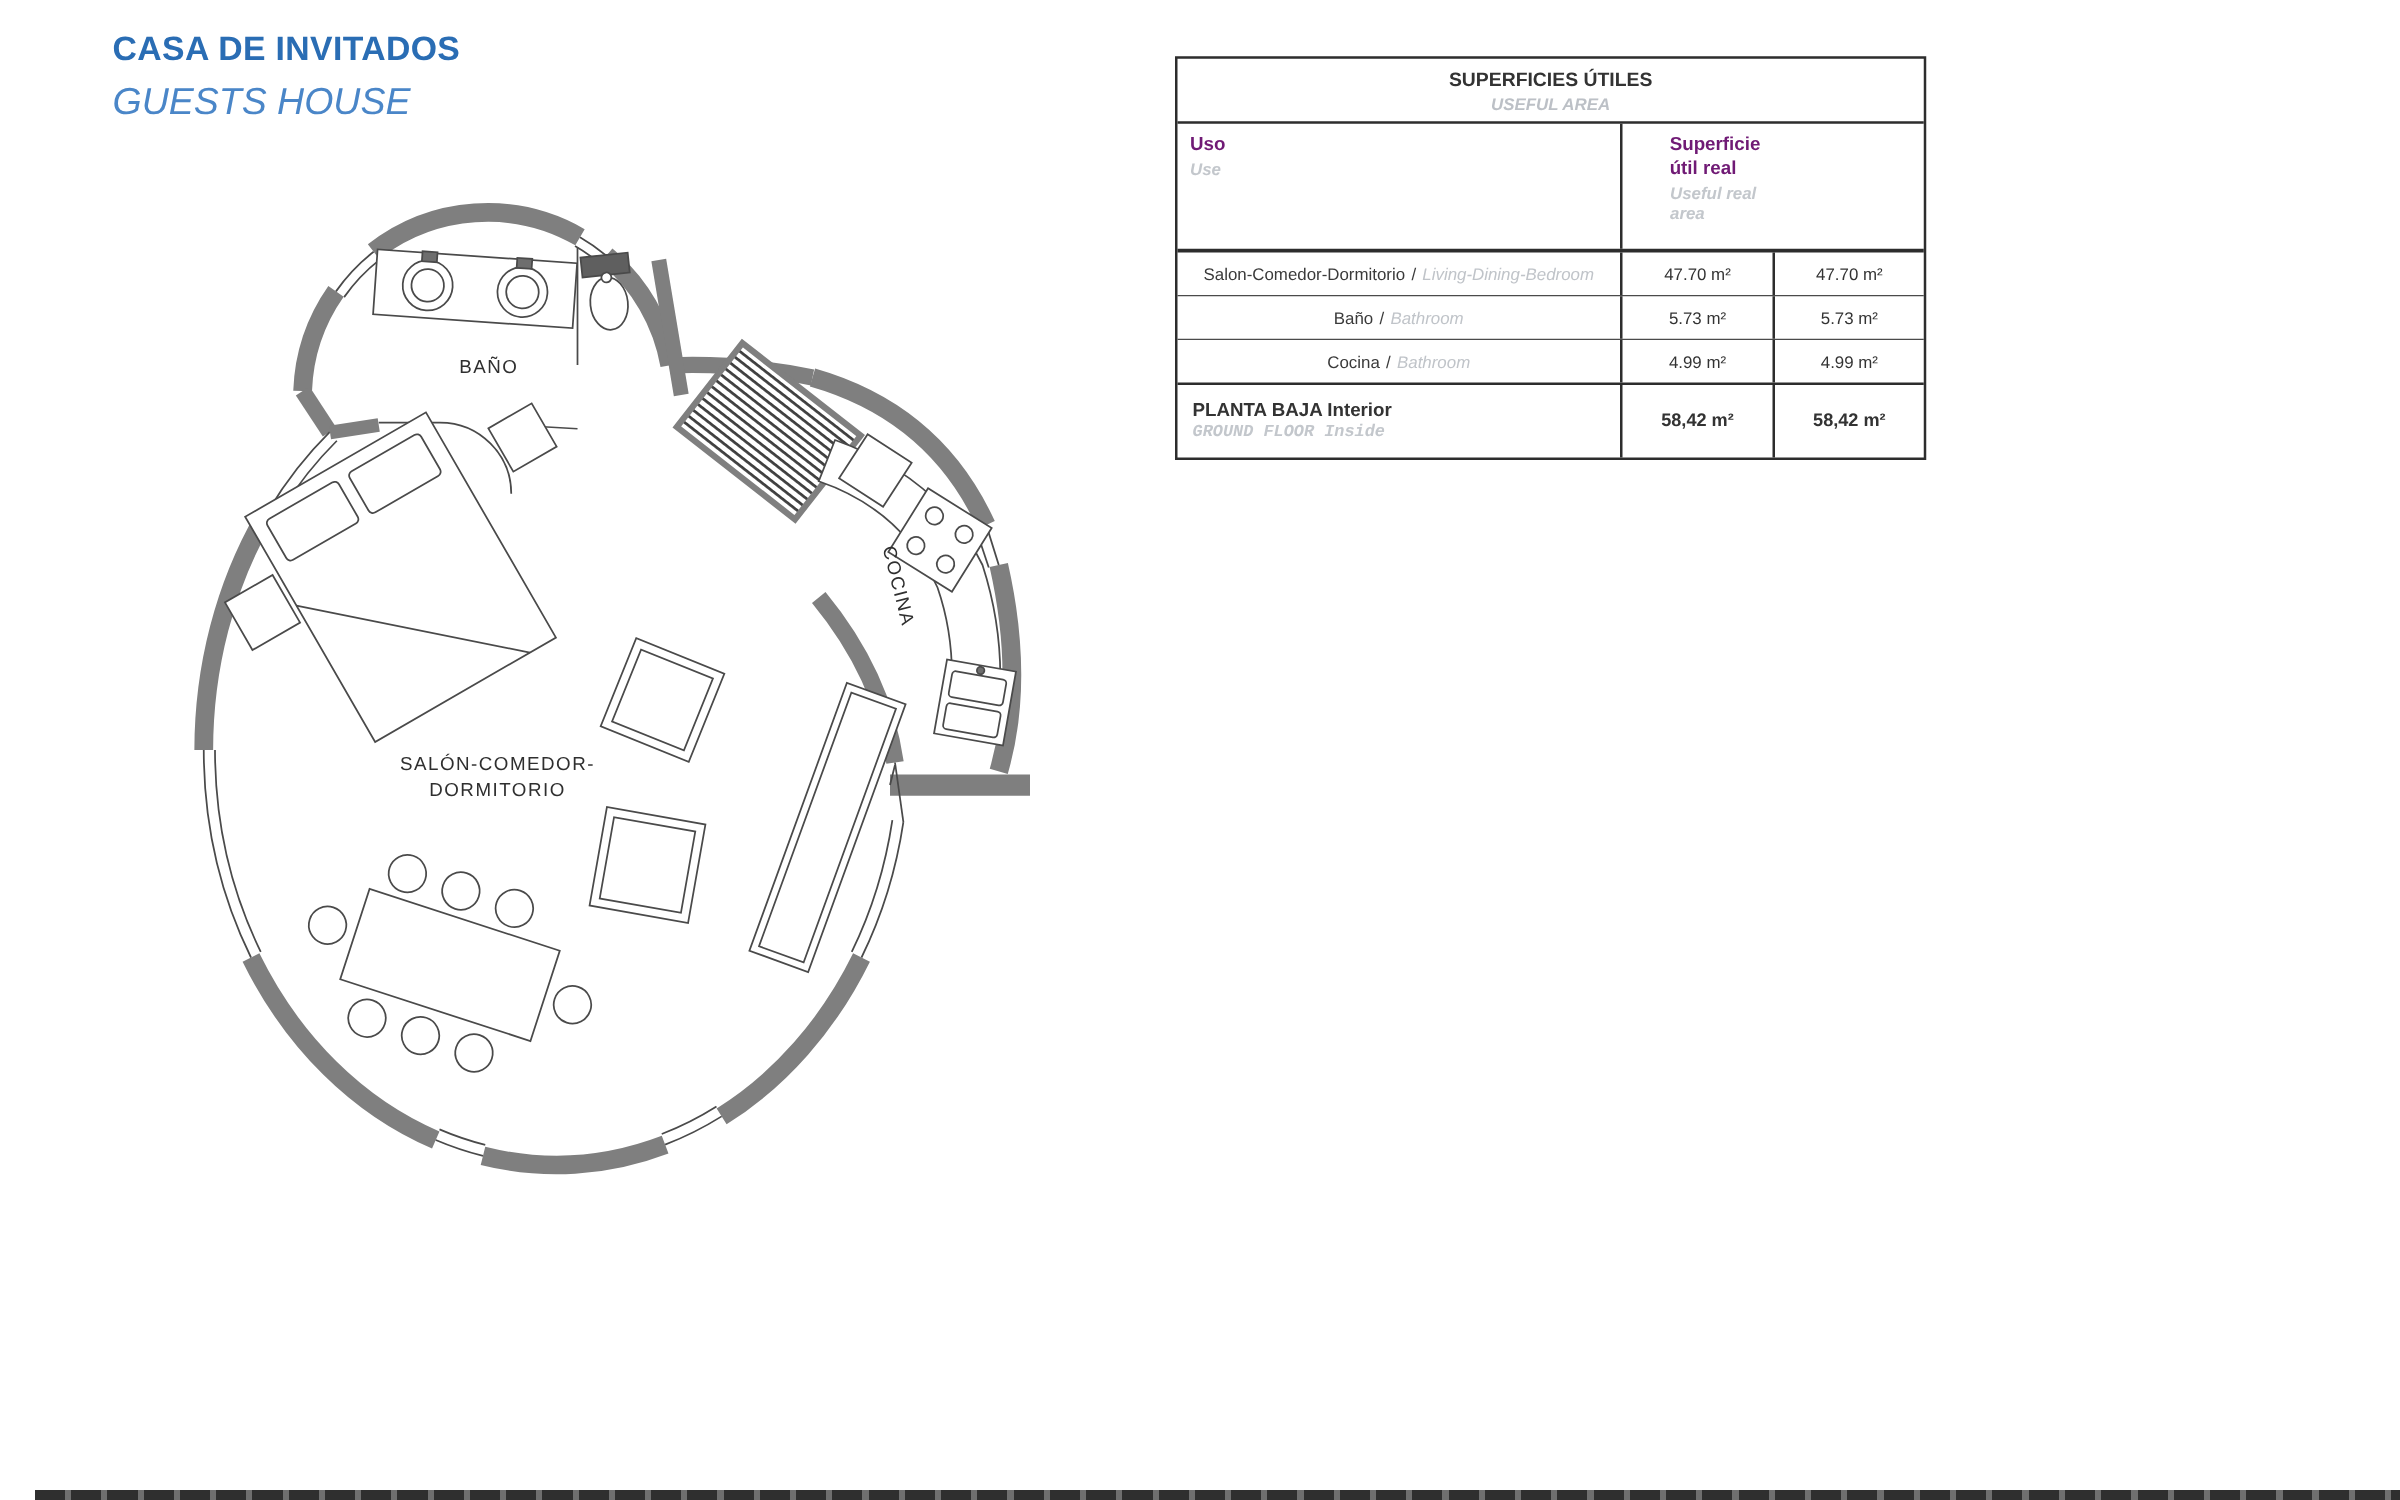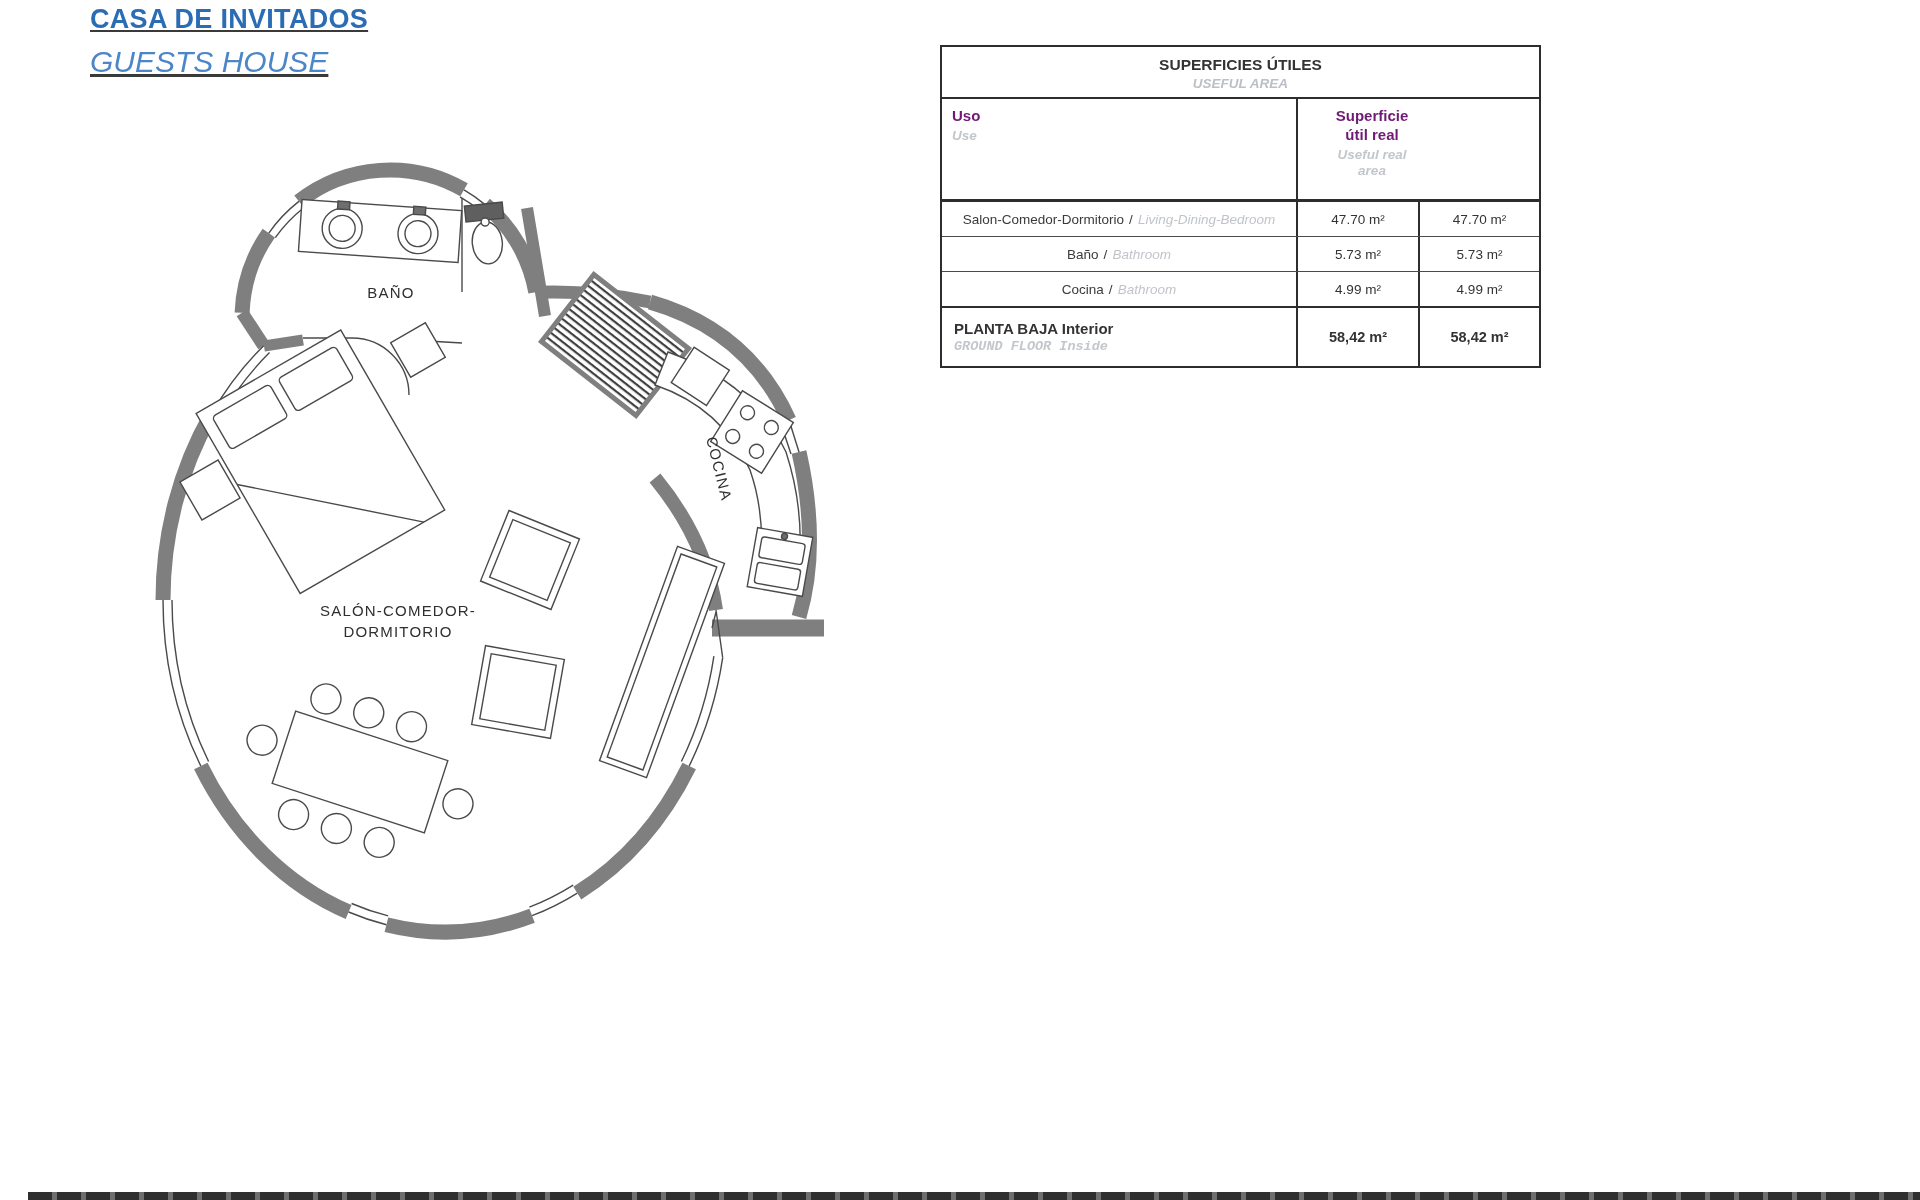--- a/index.html
+++ b/index.html
@@ -1,21 +1,21 @@
 <!DOCTYPE html>
 <html><head>
 <meta charset="utf-8">
 <style>
   html,body{margin:0;padding:0;}
   body{
     width:1920px;height:1200px;position:relative;background:#ffffff;
     font-family:"Liberation Sans",sans-serif;overflow:hidden;color:#3a3a3a;
   }
   
-  .page-header{position:absolute;left:90px;top:4px;text-decoration:underline;}
+  .page-header{position:absolute;left:90px;top:24px;}
   .page-header .title{
     margin:0;font-size:27px;font-weight:bold;color:#2a6db4;letter-spacing:.3px;
   }
   .page-header .subtitle{
     margin-top:10px;font-size:30px;font-style:italic;color:#4a86c8;font-weight:normal;
   }
   
   .plan-wrap{position:absolute;left:120px;top:150px;width:780px;height:830px;}
   svg text{font-family:"Liberation Sans",sans-serif;}
   
@@ -25,21 +25,21 @@
   }
   .tt{border-bottom:2px solid #2d2d2d;text-align:center;padding:9px 4px 6px;}
   .tt .es{font-weight:bold;font-size:15.5px;color:#333;}
   .tt .en{color:#bcc0c6;font-style:italic;font-weight:bold;font-size:13.5px;margin-top:2px;}
   .row{display:grid;grid-template-columns:354px 122px 1fr;}
   .cell{border-left:2px solid #2d2d2d;box-sizing:border-box;display:flex;flex-direction:column;justify-content:center;}
   .cell.first{border-left:none;}
   .hrow{border-bottom:3px solid #2d2d2d;}
   .hrow .cell{justify-content:flex-start;padding:8px 10px;min-height:100px;}
   .hrow .c-use{align-items:flex-start;text-align:left;}
-  .hrow .c-num{align-items:center;text-align:center;padding-left:38px;}
+  .hrow .c-num{align-items:center;text-align:left;padding-left:38px;}
   .h-es{font-weight:bold;font-size:15px;line-height:1.25;color:#701a75;}
   .h-en{color:#c3c7cc;font-style:italic;font-weight:bold;font-size:13.5px;line-height:1.2;margin-top:2px;}
   .drow{height:34px;border-bottom:1.2px solid #4a4a4a;}
   .drow .c1{flex-direction:row;align-items:center;padding:0 12px;font-size:13.5px;}
   .drow.last{border-bottom:2px solid #2d2d2d;}
   .en-inline{color:#c0c4c9;font-style:italic;}
   .sep{margin:0 5px;}
   .val{text-align:center;font-size:13.5px;color:#333;}
   .trow{min-height:58px;}
   .trow .c1{padding:6px 12px;justify-content:center;}

